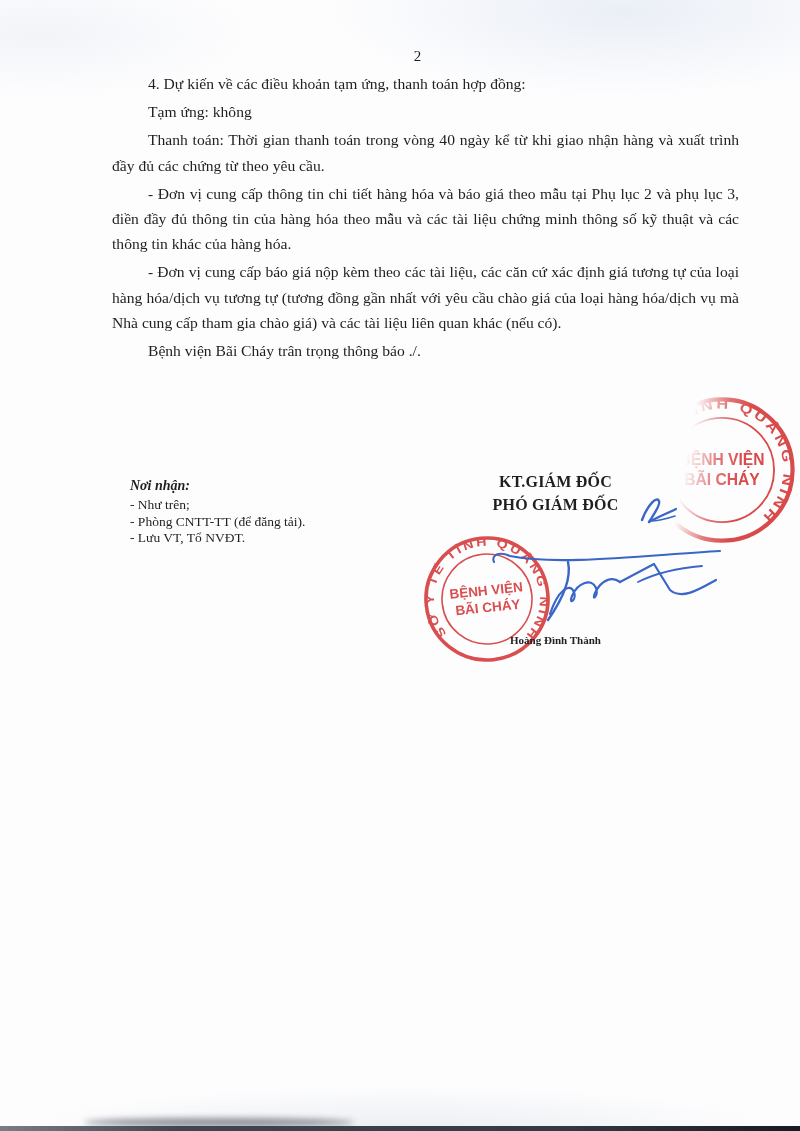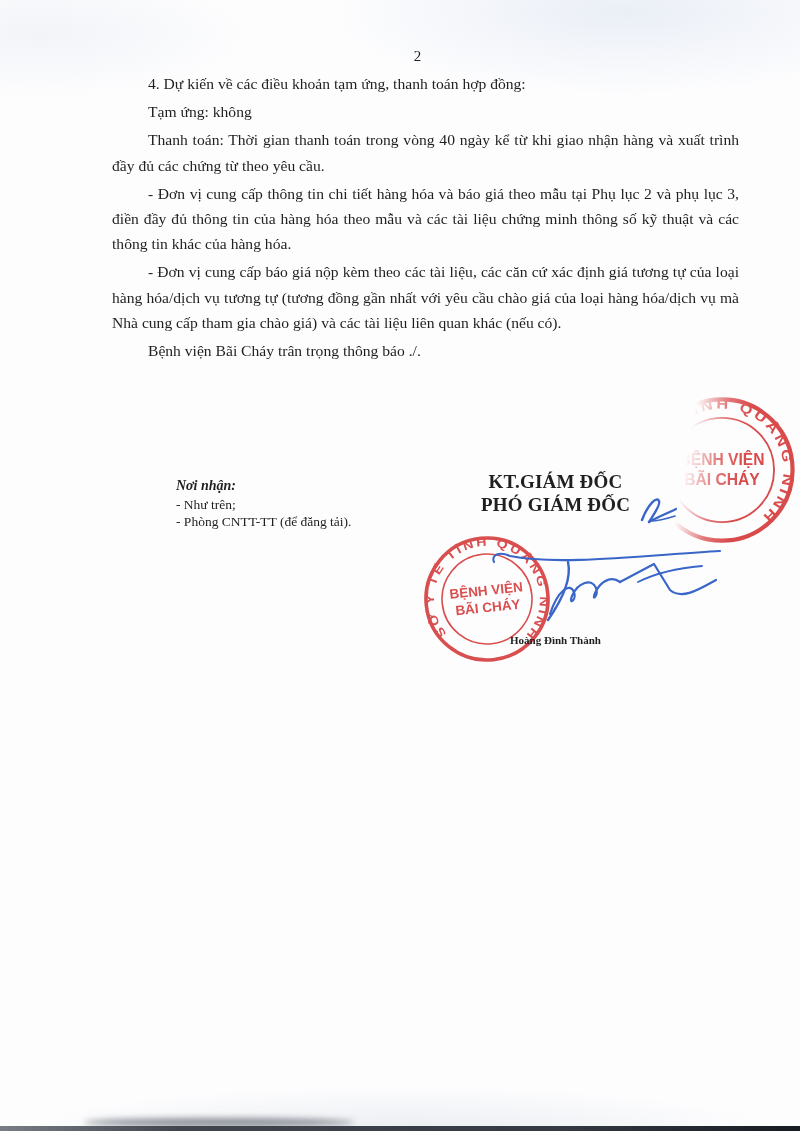--- a/index.html
+++ b/index.html
@@ -33,26 +33,26 @@
     font-size:15px;letter-spacing:1px;
   }
   .body-text{
     position:absolute;top:71px;left:112px;width:627px;
     font-size:15.6px;line-height:25.2px;text-align:justify;
   }
   .body-text p{margin:0 0 3px 0;text-indent:36px;}
   .footer{position:absolute;top:0;left:0;width:100%;height:100%;}
   .recipients{
     position:absolute;top:478px;left:130px;width:260px;
-    font-size:13.5px;line-height:16.8px;margin-left:46px;
+    font-size:13.5px;line-height:16.8px;
   }
   .recipients .rec-title{font-weight:bold;font-style:italic;font-size:14px;margin-bottom:2px;}
   .sign-title{
     position:absolute;top:471px;left:448px;width:215px;
-    text-align:center;font-weight:bold;font-size:19px;line-height:22.5px;
+    text-align:center;font-weight:bold;font-size:16px;line-height:22.5px;
     letter-spacing:.2px;
   }
   .signer-name{
     position:absolute;top:634px;left:448px;width:215px;
     text-align:center;font-weight:bold;font-size:11px;
   }
   .stamp{position:absolute;mix-blend-mode:multiply;}
   .stamp svg{display:block;width:100%;height:100%;}
   .stamp circle{stroke:var(--stamp_red);fill:none;}
   .stamp .ring-outer{stroke-width:3.6px;}
@@ -94,20 +94,21 @@
     <p>- Đơn vị cung cấp báo giá nộp kèm theo các tài liệu, các căn cứ xác định giá tương tự của loại hàng hóa/dịch vụ tương tự (tương đồng gần nhất với yêu cầu chào giá của loại hàng hóa/dịch vụ mà Nhà cung cấp tham gia chào giá) và các tài liệu liên quan khác (nếu có).</p>
     <p>Bệnh viện Bãi Cháy trân trọng thông báo ./.</p>
   </div>
 
   <div class="footer">
 
     <div class="recipients">
       <div class="rec-title">Nơi nhận:</div>
       <div>- Như trên;</div>
       <div>- Phòng CNTT-TT (để đăng tải).</div>
+      <div>- Lưu VT, Tổ NVĐT.</div>
     </div>
 
     <div class="sign-title">
       <div>KT.GIÁM ĐỐC</div>
       <div>PHÓ GIÁM ĐỐC</div>
     </div>
 
     <div class="sig sig-paraph">
       <svg viewBox="0 0 56 42">
         <path d="M 14 30 C 20 14 29 6 31 11 C 33 15 24 27 21 32" stroke-width="2.4"></path>

